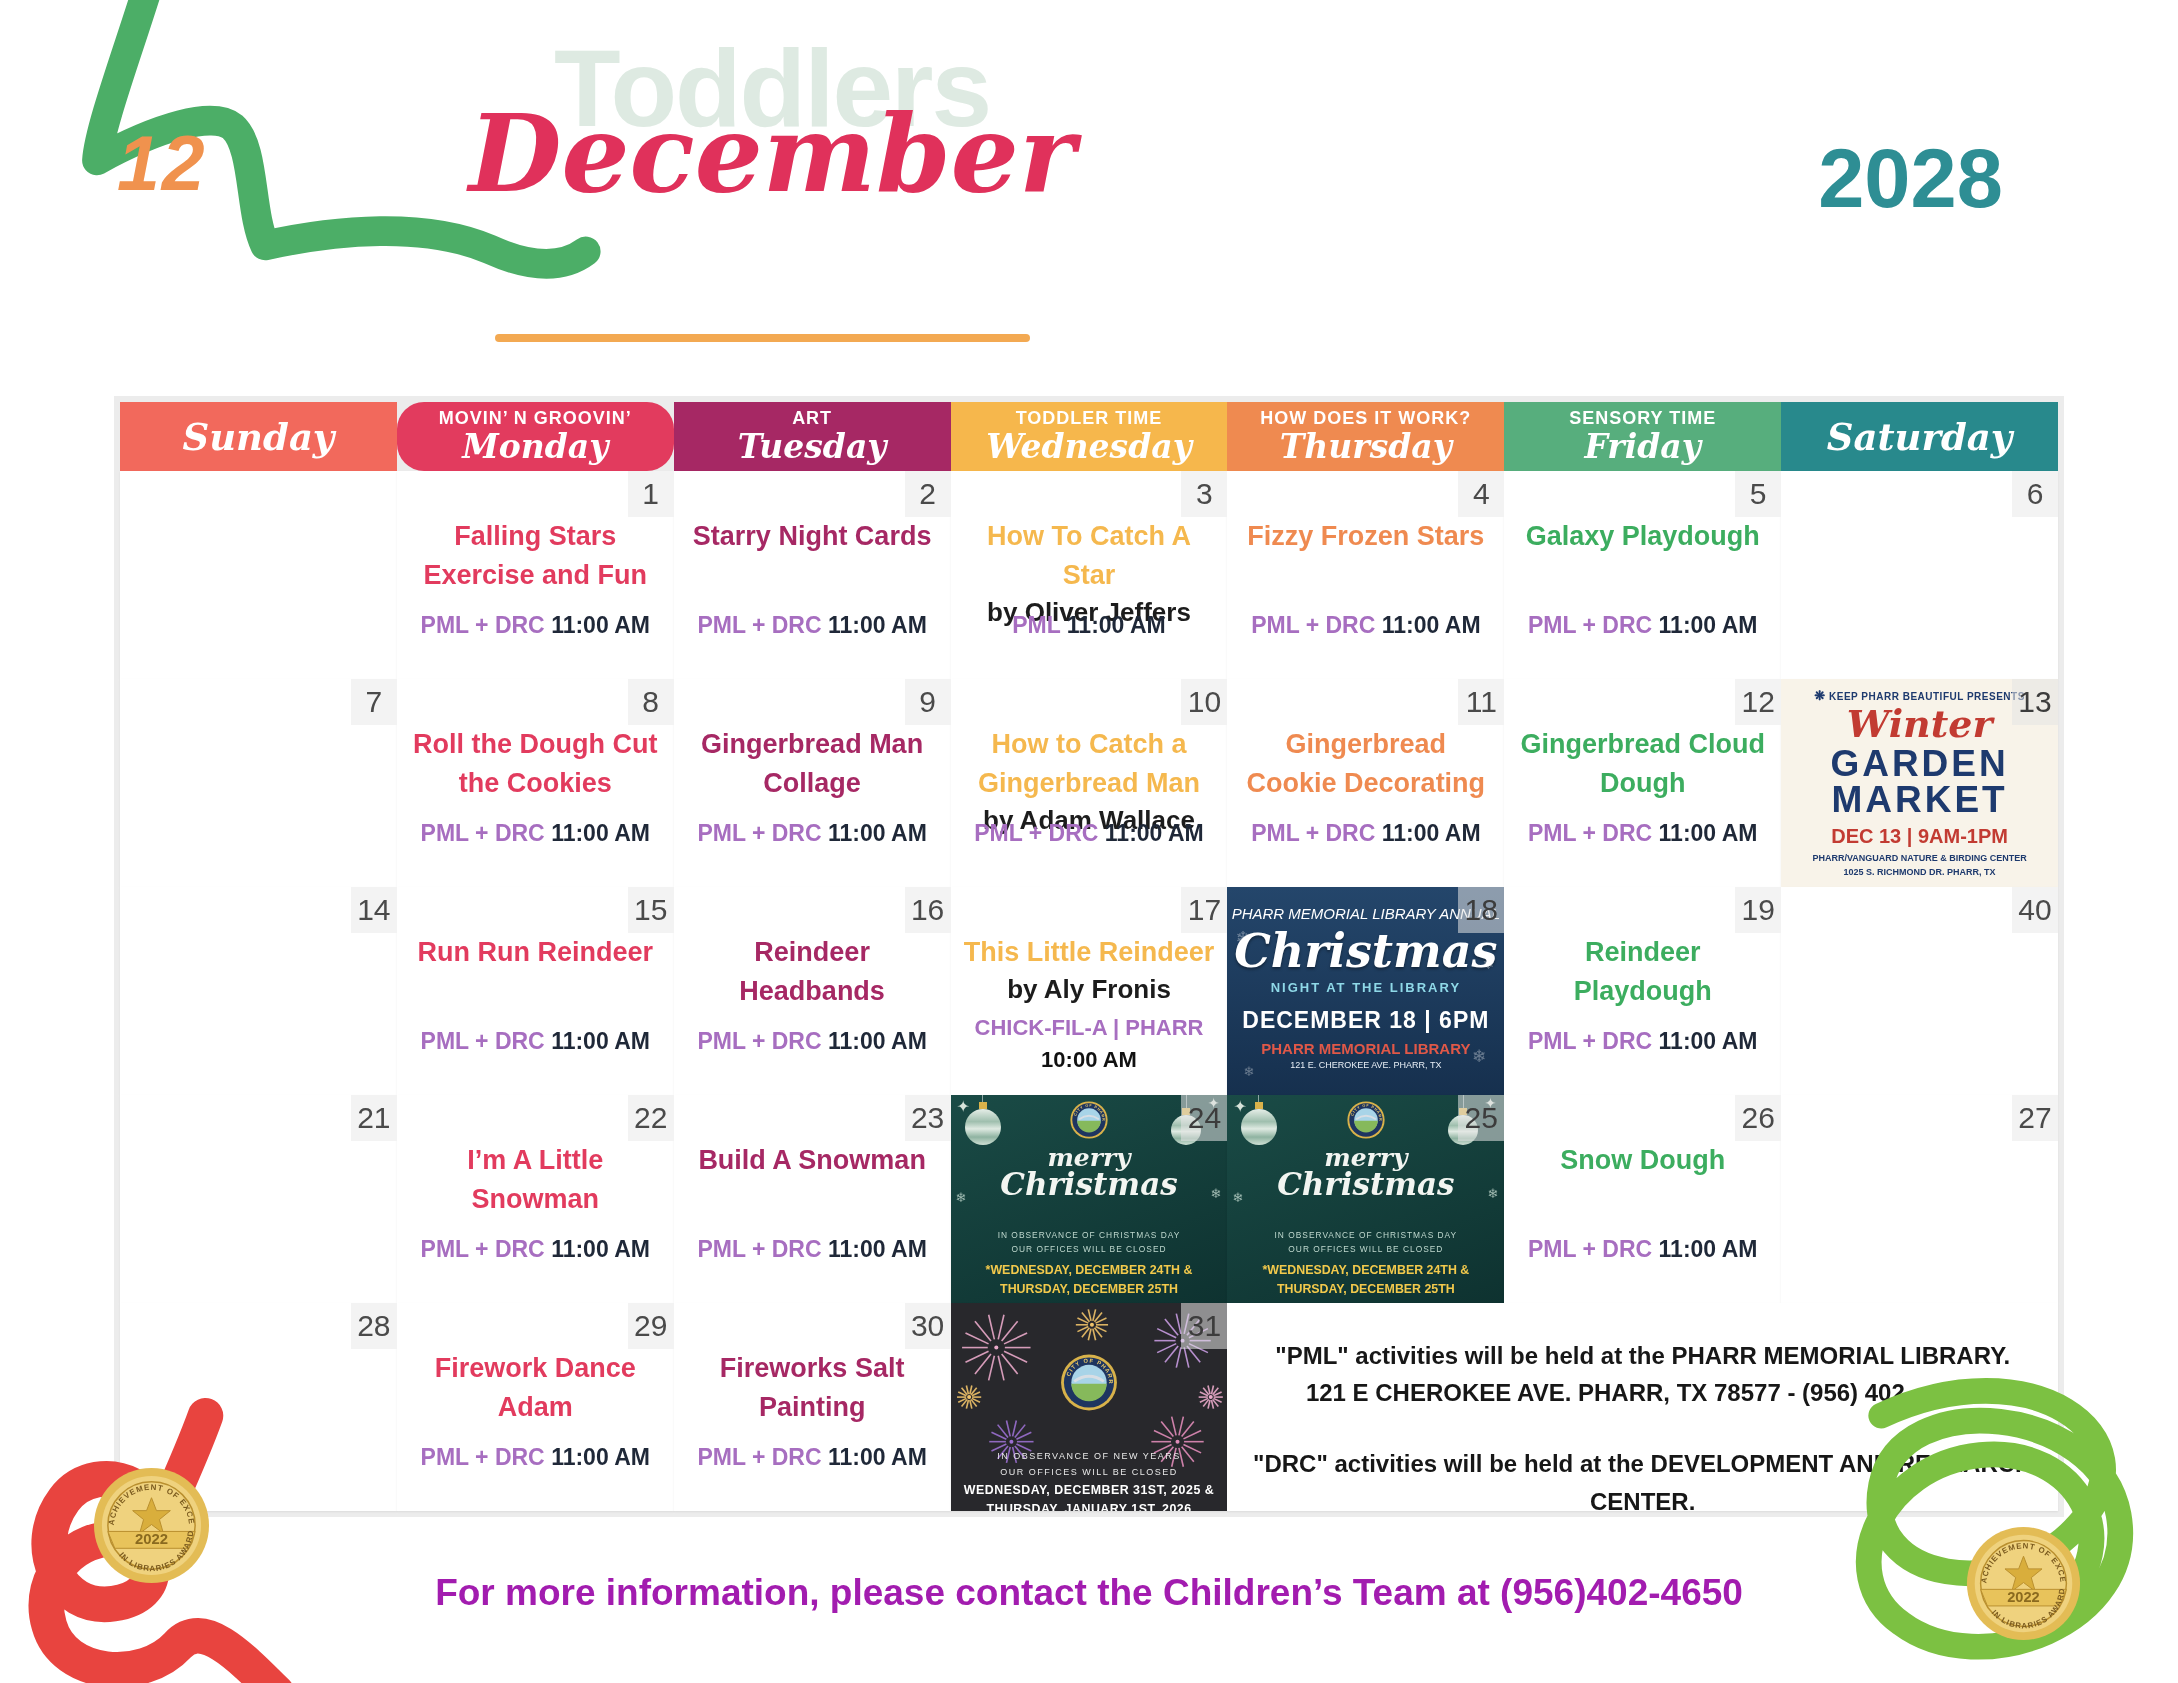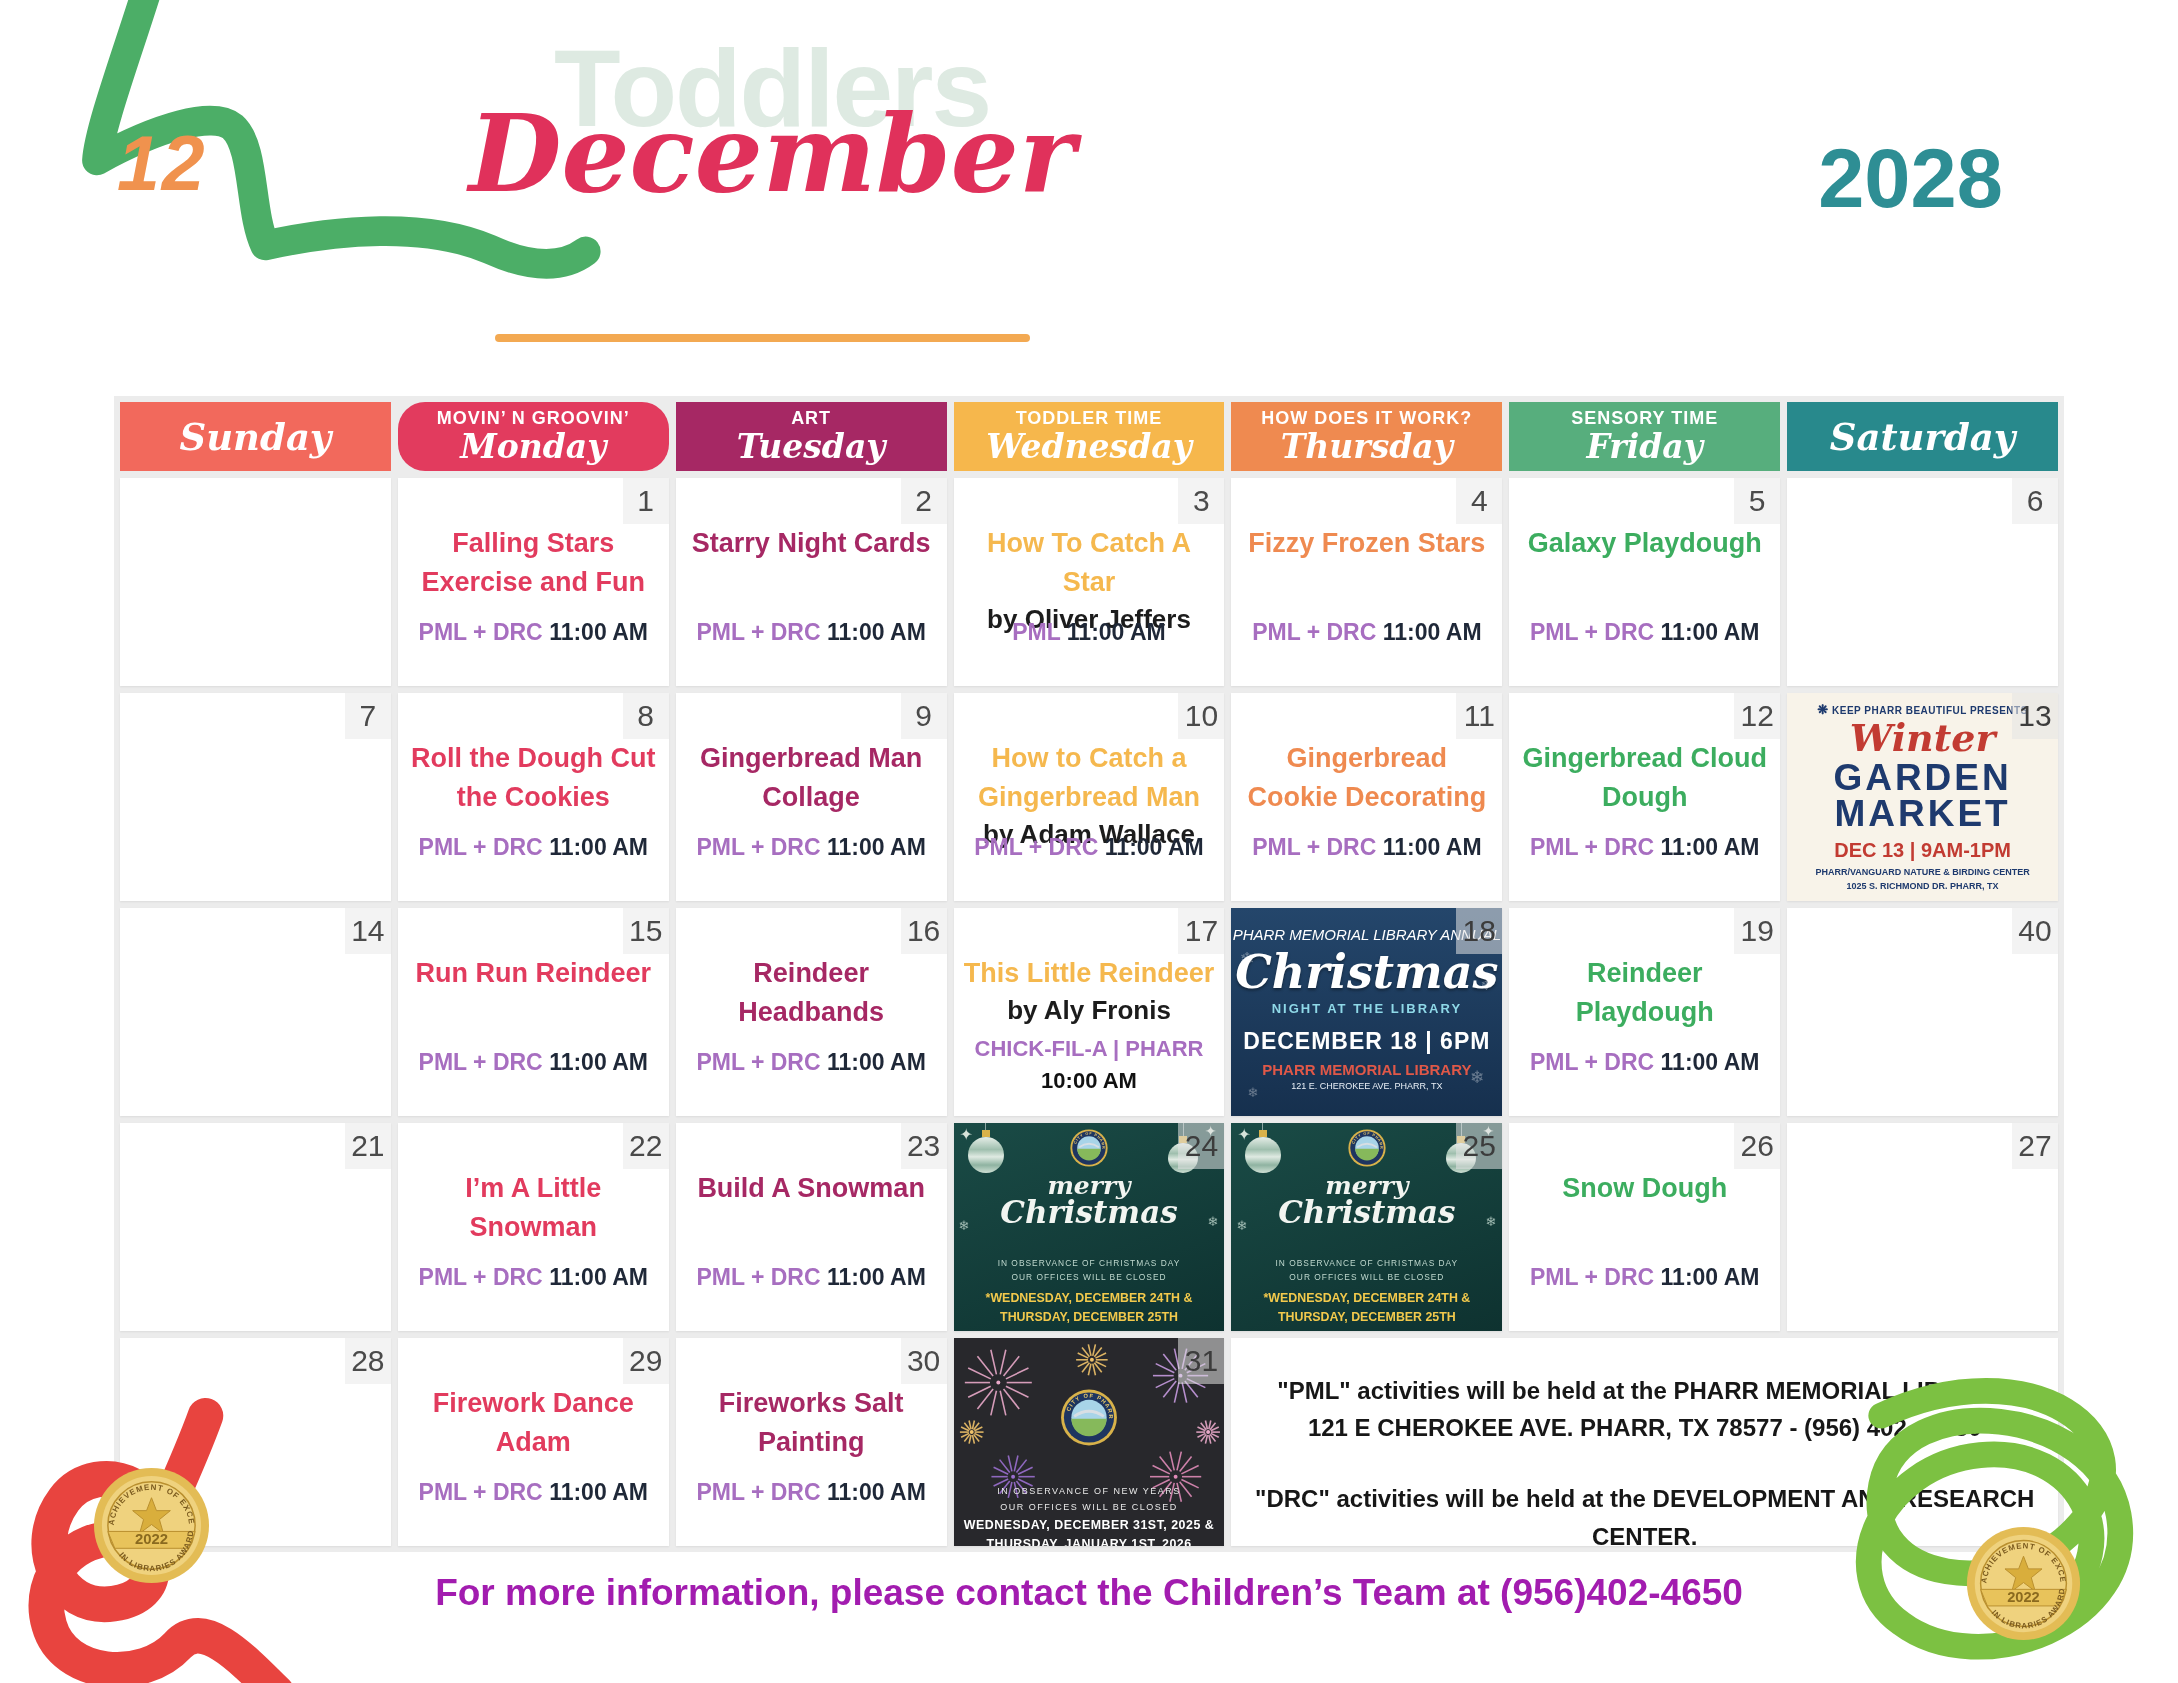--- a/index.html
+++ b/index.html
@@ -15,21 +15,21 @@
   #month-title{left:356px;top:91px;width:832px;text-align:center;font-size:107px;
                font-weight:700;font-style:italic;color:#E0315B;
                font-family:"DejaVu Serif",serif;}
   #year-label{left:1782px;top:131px;width:257px;text-align:center;font-size:83px;
               font-weight:700;color:#2E8E94;}
   #title-divider{left:495px;top:334px;width:535px;height:8px;background:#F3A952;border-radius:4px;}
 
   
   #grid{left:114px;top:396px;width:1938px;background:#ECECEC;padding:6px;
         display:grid;grid-template-columns:repeat(7,1fr);
-        grid-template-rows:69px repeat(5,208px);gap:7px;}
+        grid-template-rows:69px repeat(5,208px);}
   .day-head{display:flex;flex-direction:column;align-items:center;justify-content:center;color:#fff;}
   .dh-tag{font-size:18px;font-weight:800;letter-spacing:1px;margin-bottom:-2px;}
   .dh-name{font-size:33px;font-weight:700;font-style:italic;font-family:"DejaVu Serif",serif;}
   .day-head.solo .dh-name{font-size:37px;}
   .cell{background:#fff;position:relative;overflow:hidden;box-shadow:0 1px 2px rgba(0,0,0,.07);}
   .date-tab{position:absolute;top:0;right:0;width:46px;height:46px;background:#F3F3F3;
             display:flex;align-items:center;justify-content:center;font-size:30px;color:#4A4A4A;z-index:5;}
   .flyer-cell .date-tab{background:rgba(228,228,228,.55);color:#3C3C3C;}
 
   .event{position:absolute;inset:0;text-align:center;}

